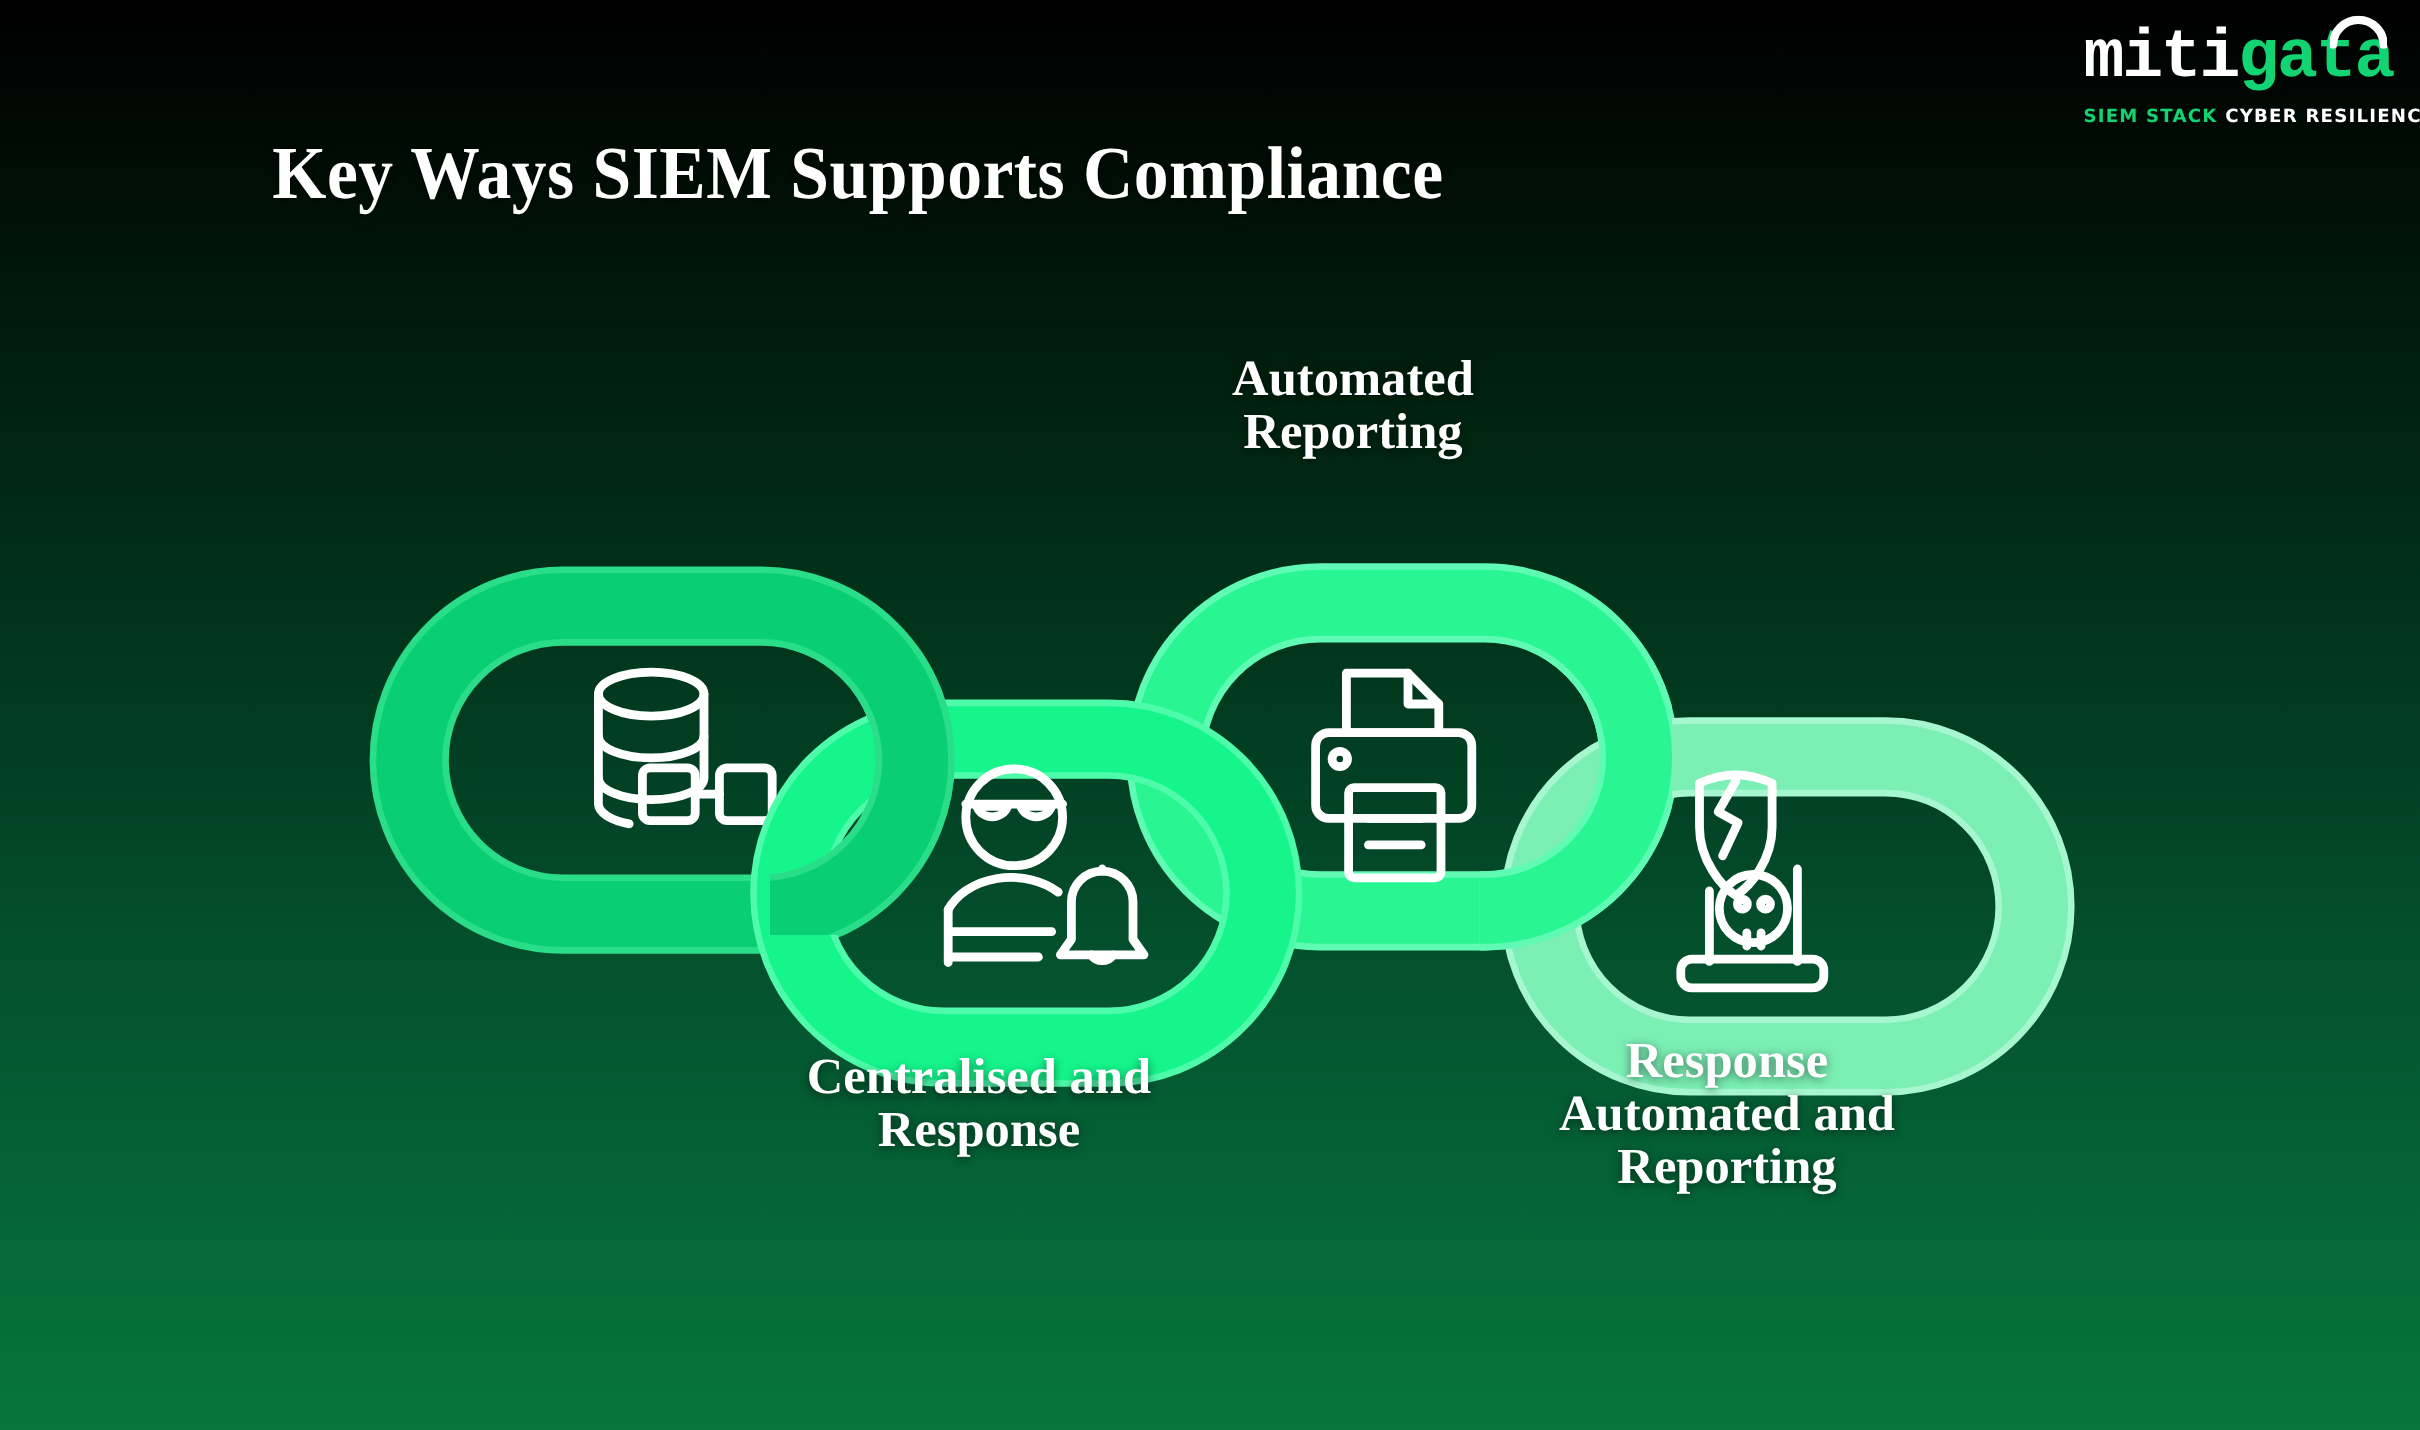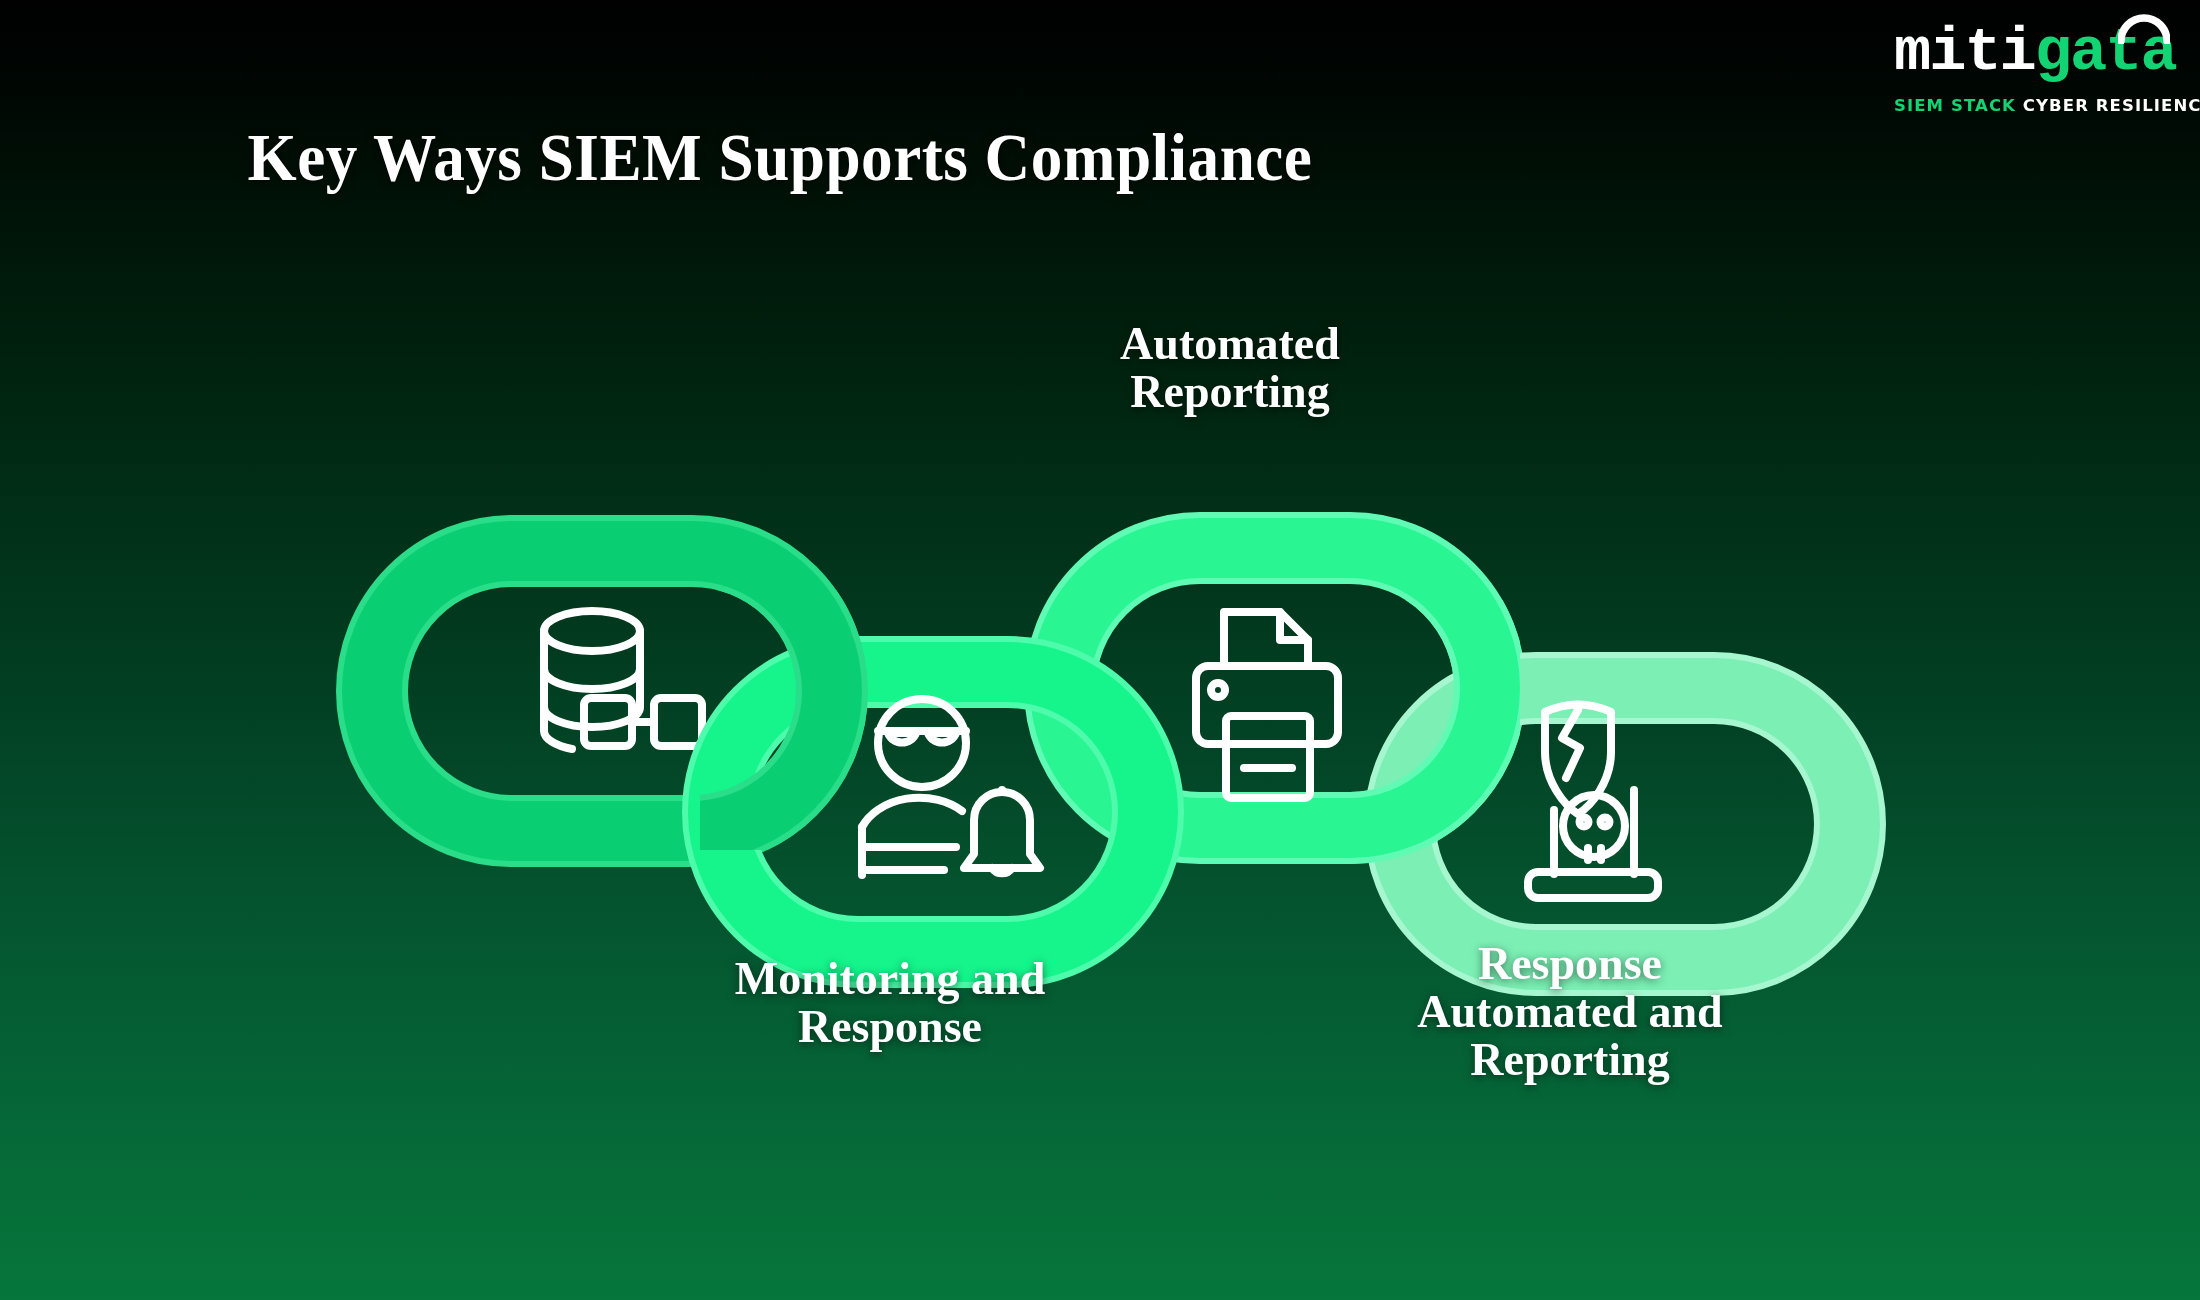--- a/index.html
+++ b/index.html
@@ -217,21 +217,21 @@
         <circle cx="1605" cy="822" r="4.5"></circle>
         <line x1="1588" y1="848" x2="1588" y2="860"></line>
         <line x1="1601" y1="848" x2="1601" y2="860"></line>
         <rect x="1528" y="872" width="130" height="26" rx="10"></rect>
       </g>
     </g>
   </svg>
 
 
   <div class="node-label" id="label-1">
-    <span class="ln">Monitoring and</span>
+    <span class="ln">Centralised and</span>
     <span class="ln">Response</span>
   </div>
 
   <div class="node-label" id="label-2">
     <span class="ln">Automated</span>
     <span class="ln">Reporting</span>
   </div>
 
   <div class="node-label" id="label-3">
     <span class="ln">Response</span>

